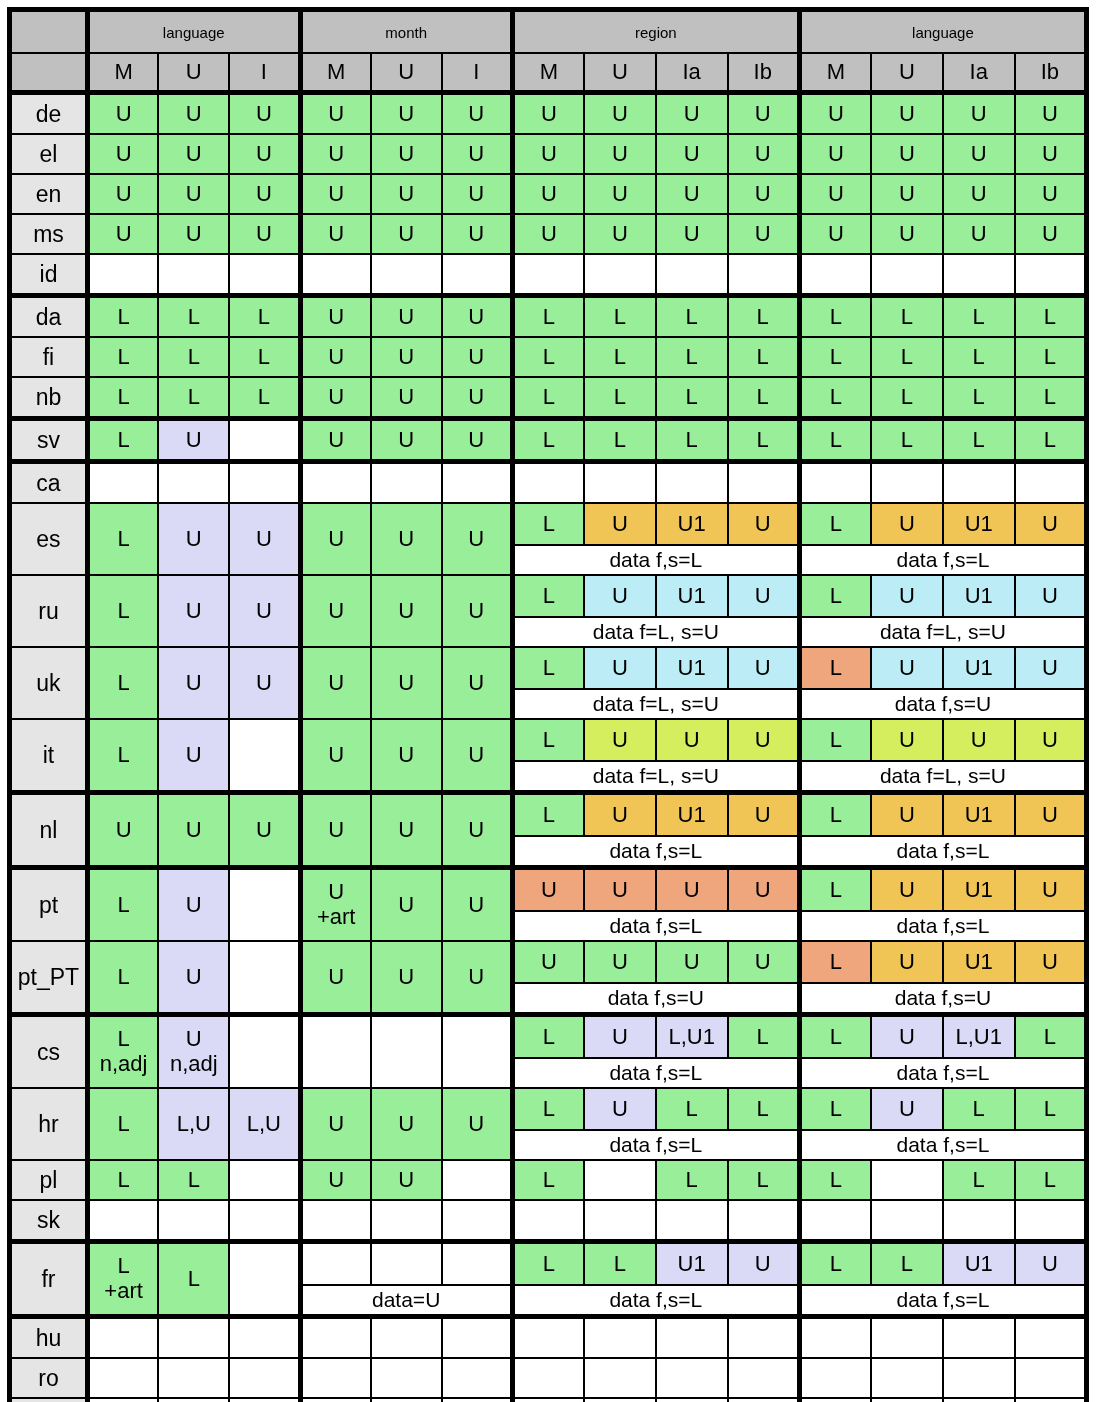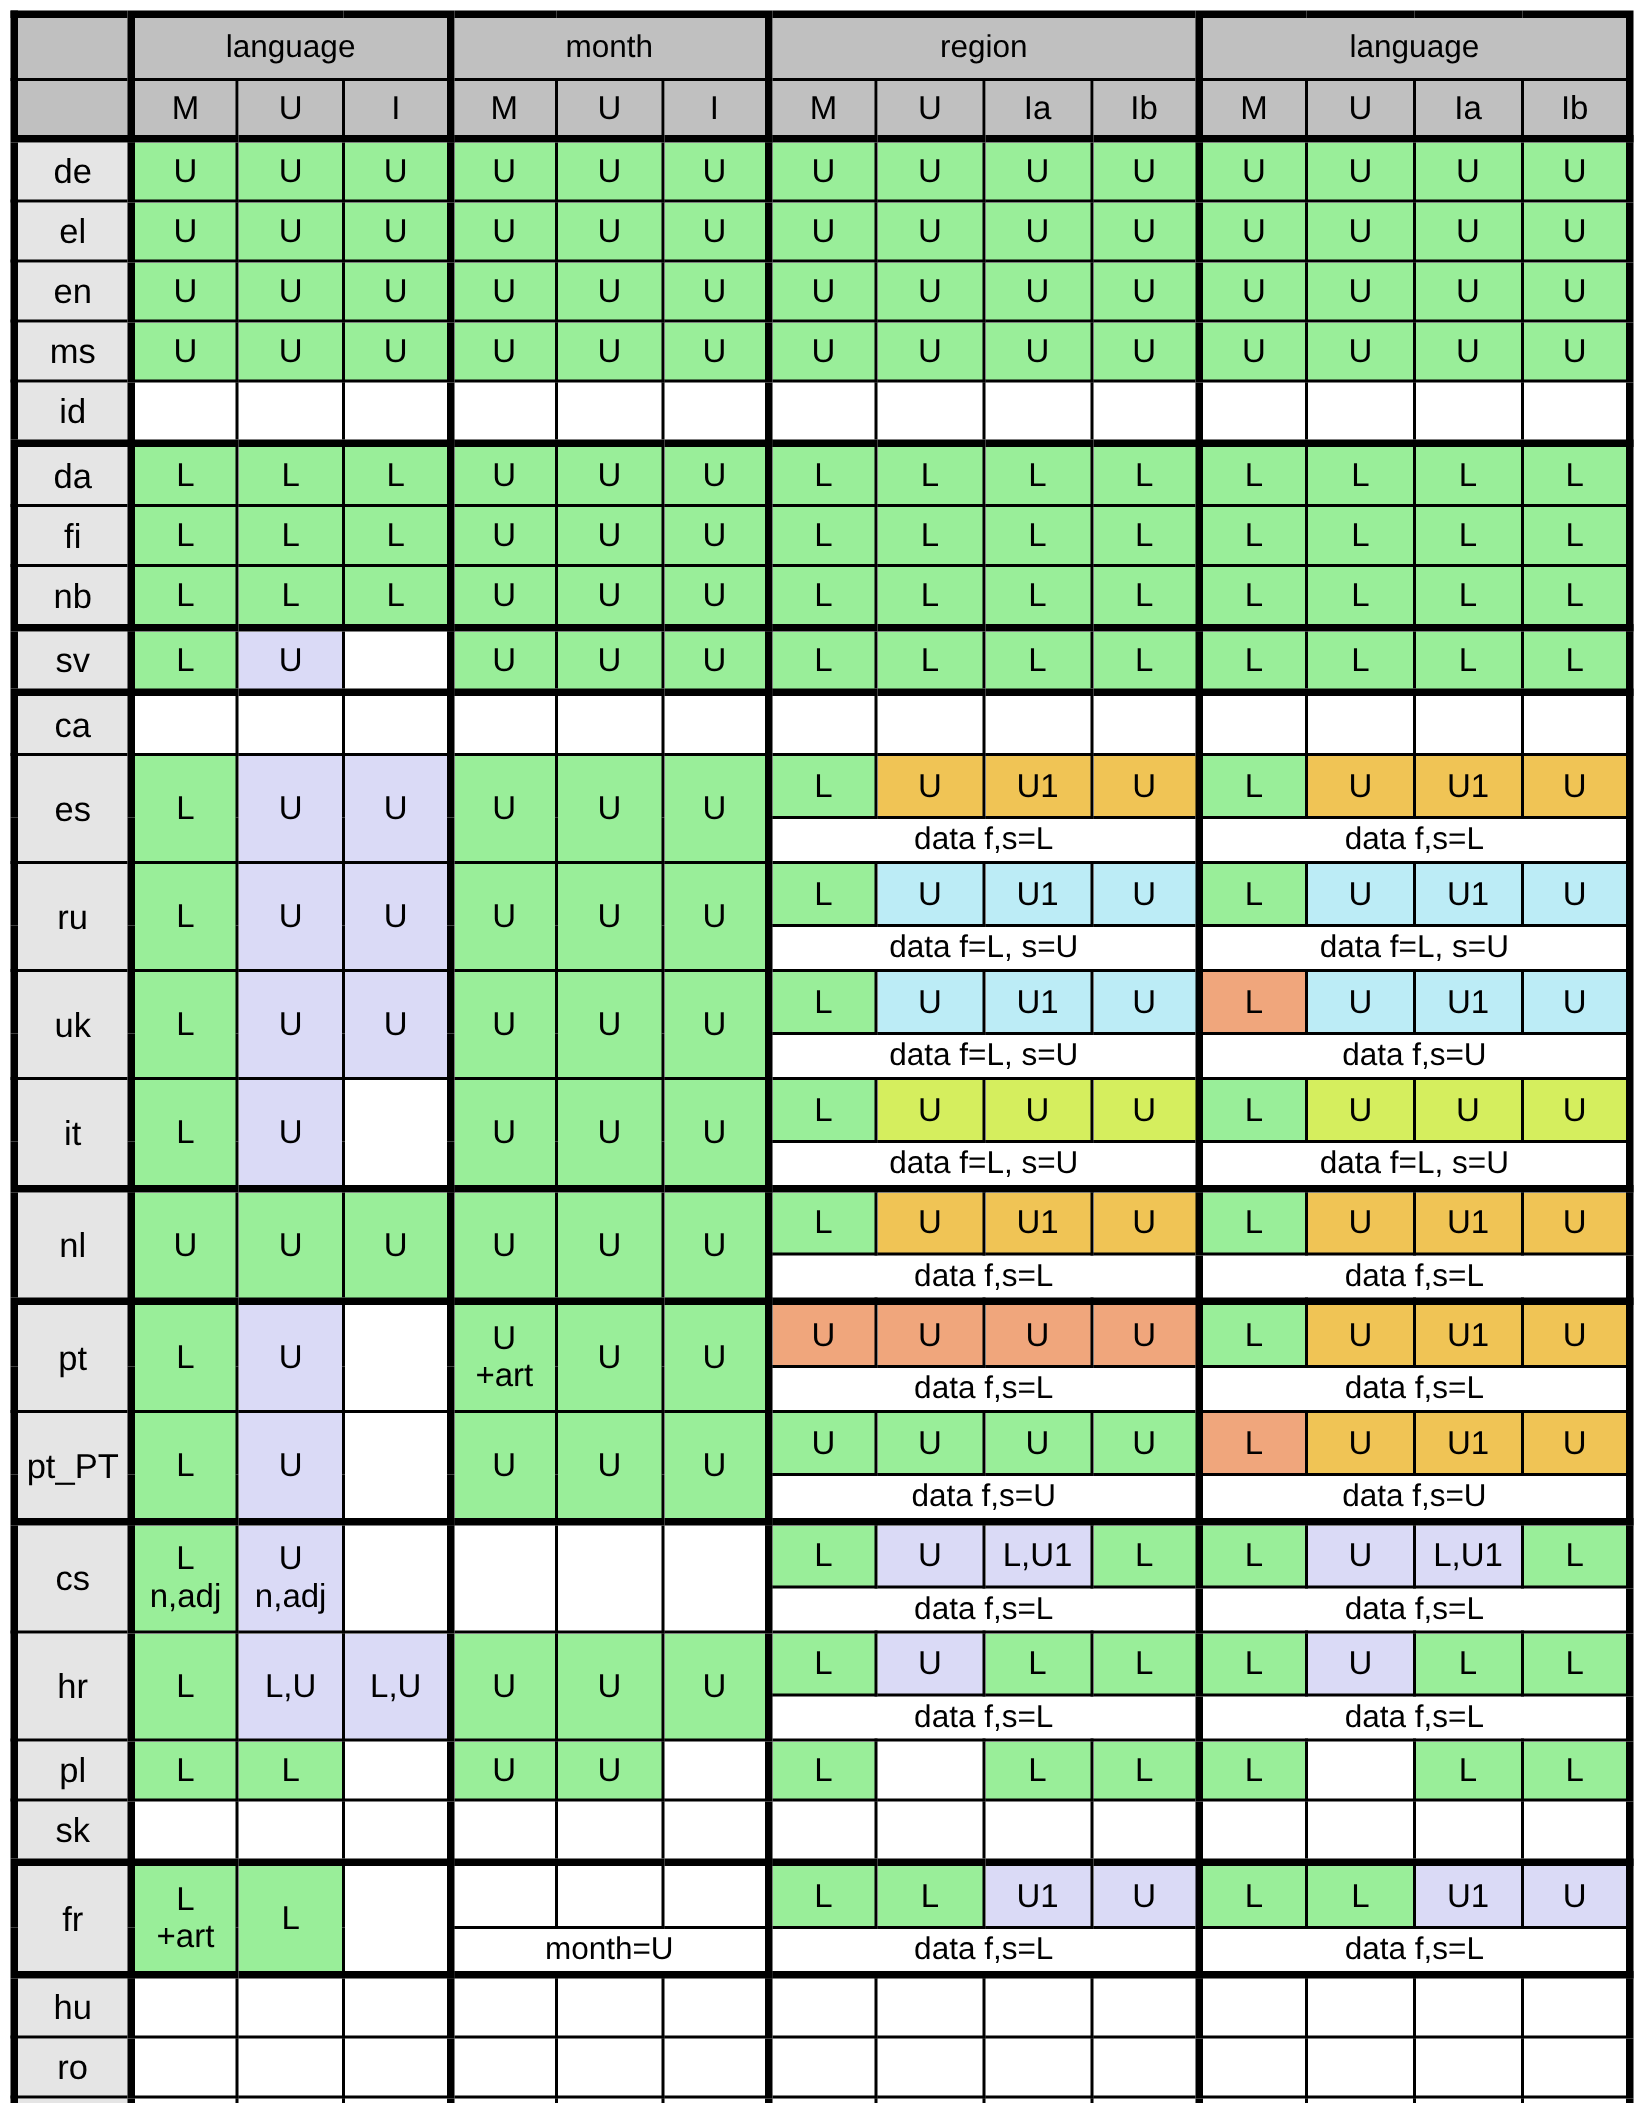--- a/index.html
+++ b/index.html
@@ -6,21 +6,21 @@
   body { font-family:"Liberation Sans", sans-serif; color:#000; }
   .wrap { padding:7px; }
   table { border-collapse:collapse; table-layout:fixed; border:5px solid #000; }
   th, td {
     border:2px solid #000;
     text-align:center; vertical-align:middle;
     padding:0; font-weight:normal; font-size:22px; color:#000;
     overflow:hidden; background:#fff;
   }
   thead th { background:#C0C0C0; }
-  thead tr.grow th { height:40px; font-size:21px; }
+  thead tr.grow th { height:40px; font-size:15px; }
   thead tr.subrow th { height:36px; }
   th.corner { border-right-width:5px; }
   th.rowlabel { background:#E5E5E5; border-right-width:5px; font-size:23px; }
   .glast { border-right-width:5px; }
   tr.single > td, tr.single > th { height:38px; }
   tr.main > td { height:40px; }
   tr.note > td { height:28px; }
   td.notecell { font-size:21px; background:#fff; }
   .sep { border-bottom-width:5px !important; }
   td .l2 { line-height:1.12; }
@@ -490,21 +490,21 @@
           <td style="background: rgb(153, 238, 153);">L</td>
           <td style="background: rgb(153, 238, 153);">L</td>
           <td style="background: rgb(218, 218, 246);">U1</td>
           <td class="glast" style="background: rgb(218, 218, 246);">U</td>
           <td style="background: rgb(153, 238, 153);">L</td>
           <td style="background: rgb(153, 238, 153);">L</td>
           <td style="background: rgb(218, 218, 246);">U1</td>
           <td class="glast" style="background: rgb(218, 218, 246);">U</td>
         </tr>
         <tr class="note">
-          <td colspan="3" class="notecell glast sep">month=U</td>
+          <td colspan="3" class="notecell glast sep">data=U</td>
           <td colspan="4" class="notecell glast sep">data f,s=L</td>
           <td colspan="4" class="notecell glast sep">data f,s=L</td>
         </tr>
         <tr class="single">
           <th class="rowlabel">hu</th>
           <td></td>
           <td></td>
           <td class="glast"></td>
           <td></td>
           <td></td>

